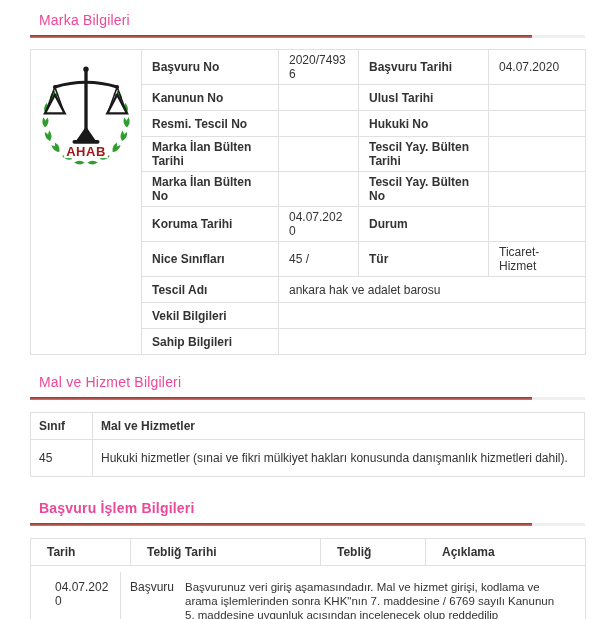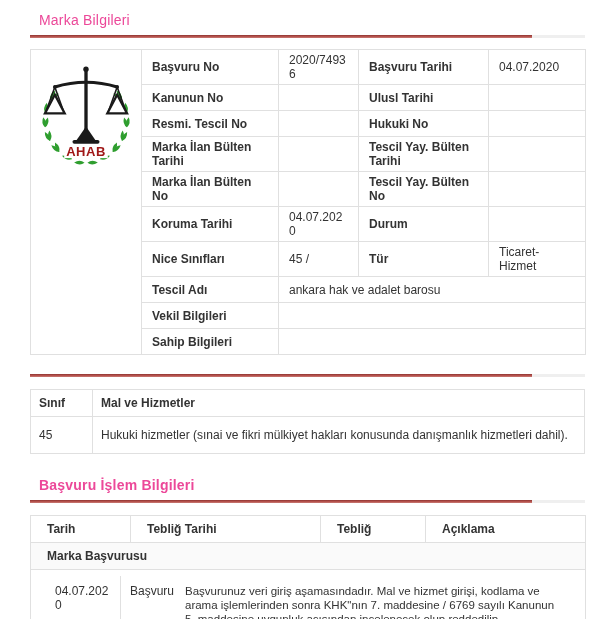--- a/index.html
+++ b/index.html
@@ -173,20 +173,21 @@
       <td colspan="3"></td>
     </tr>
     <tr>
       <td class="lbl">Sahip Bilgileri</td>
       <td colspan="3"></td>
     </tr>
   </tbody>
     </table>
 
   <div class="sec sec-mal">
+    <div class="sec-title">Mal ve Hizmet Bilgileri</div>
     <div class="sec-rule">
         <div class="sec-rule-red"></div>
       </div>
   </div>
 
   <table class="mal">
     <colgroup>
         <col style="width:62px">
         <col>
       </colgroup>
@@ -216,23 +217,20 @@
         <col style="width:105px">
         <col style="width:160px">
       </colgroup>
     <tbody>
         <tr>
       <td class="lbl">Tarih</td>
       <td class="lbl">Tebliğ Tarihi</td>
       <td class="lbl">Tebliğ</td>
       <td class="lbl">Açıklama</td>
     </tr>
-    <tr class="group-row">
-      <td colspan="4">Marka Başvurusu</td>
-    </tr>
     <tr>
       <td colspan="4" class="proc-cell">
         <div class="proc">
           <div class="proc-date">04.07.2020</div>
           <div class="proc-islem">Başvuru</div>
           <div class="proc-text">Başvurunuz veri giriş aşamasındadır. Mal ve hizmet girişi, kodlama ve arama işlemlerinden sonra KHK"nın 7. maddesine / 6769 sayılı Kanunun 5. maddesine uygunluk açısından incelenecek olup reddedilip edilmeyeceğine karar verilecektir. Herhangi bir şekli eksiklik saptanmaması ve reddedilmemesi halinde başvurunuz yaklaşık 6 ay sonraki Resmi Marka Bülteni"nde ilan edilecektir.</div>
         </div>
       </td>
     </tr>
   </tbody>

